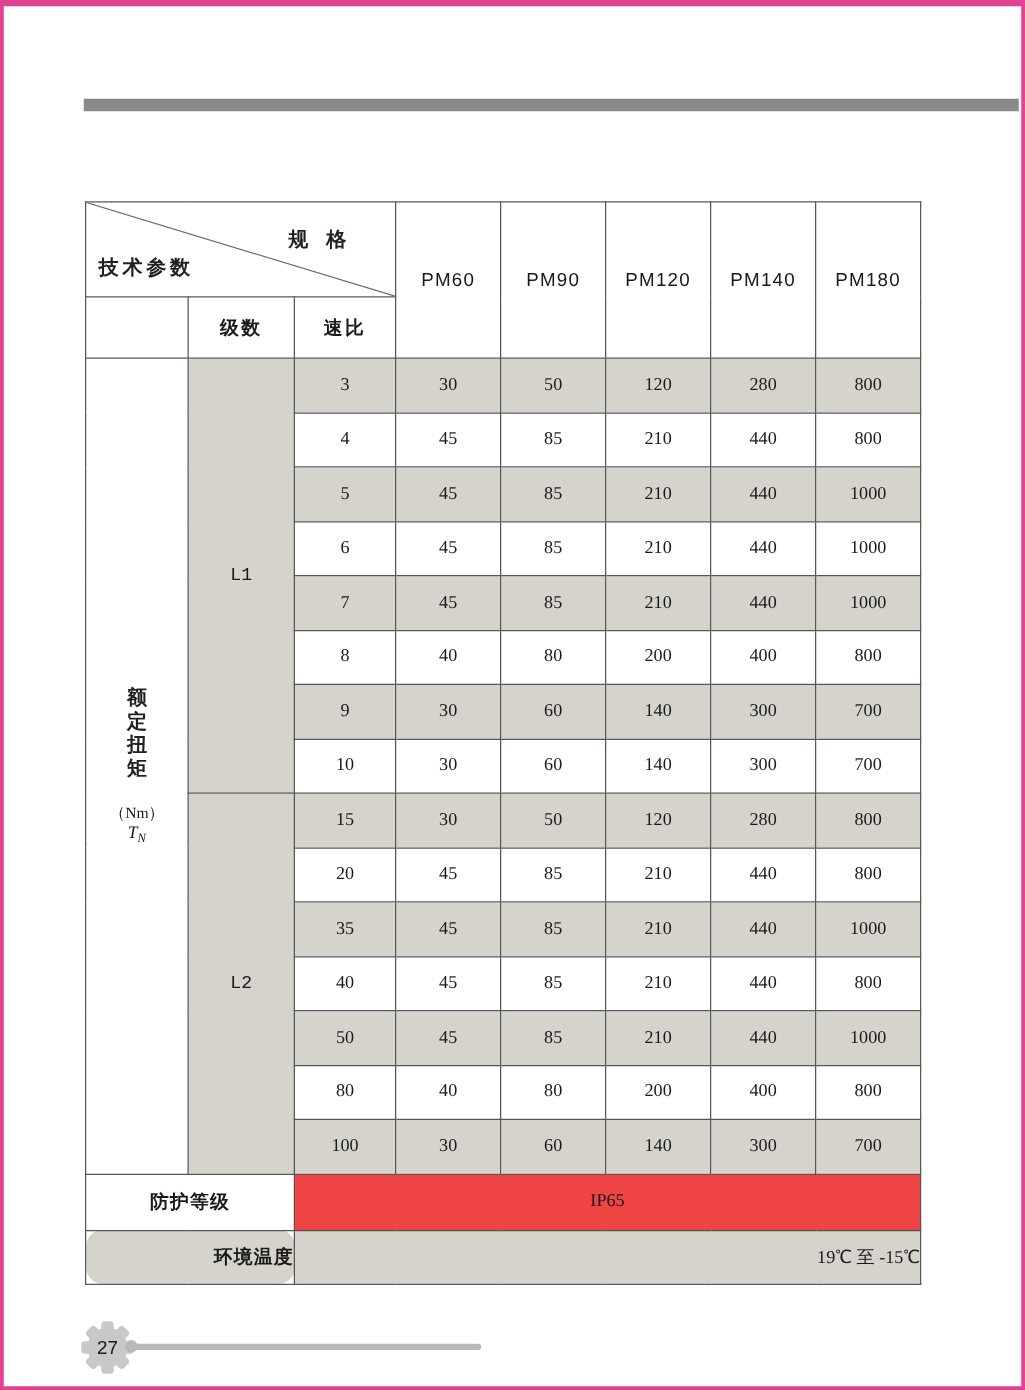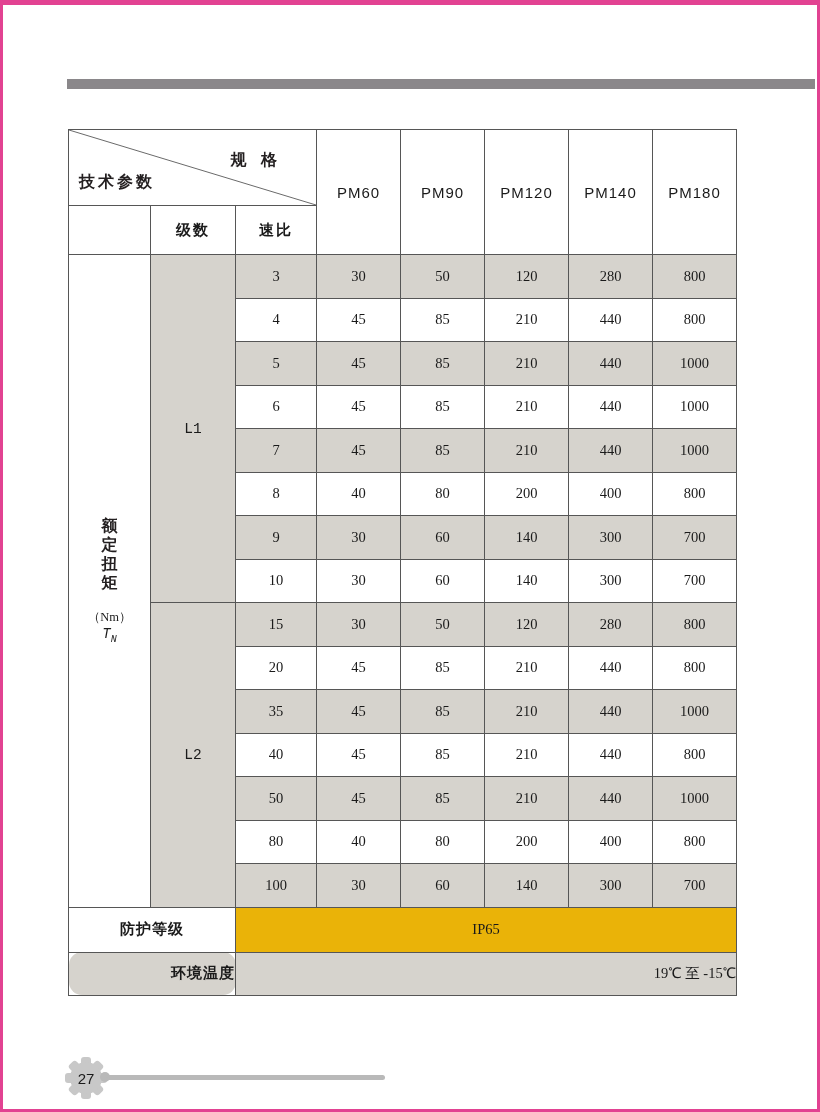--- a/index.html
+++ b/index.html
@@ -13,21 +13,21 @@
     border:3px solid var(--accent);border-top-width:5px;
   }
   .title{
     position:absolute;left:64px;top:28px;font-size:27px;font-weight:bold;
     color:var(--ink);letter-spacing:1px;white-space:nowrap;
   }
   .title-bar{
     position:absolute;left:64px;right:2px;top:74px;height:10px;background:var(--bar);
   }
   table.params{
-    position:absolute;left:65px;top:124px;border-collapse:collapse;table-layout:fixed;
+    position:absolute;left:65px;top:156px;border-collapse:collapse;table-layout:fixed;
     width:668px;
   }
   table.params td{
     border:1px solid var(--tborder);text-align:center;vertical-align:middle;
     color:#1a1a1a;overflow:hidden;
   }
   
   tr.h1{height:76px;}
   tr.h2{height:49px;}
   td.corner{position:relative;padding:0;}
@@ -45,27 +45,27 @@
   td.sub{font-size:15px;font-weight:bold;letter-spacing:2px;}
   
   tr.data-row{height:43.5px;}
   td.ratio,td.val{font-family:"Liberation Serif",serif;font-size:14.5px;background:#fff;}
   tr.shaded td.ratio,tr.shaded td.val{background:var(--shade);}
   td.grp{background:var(--shade);font-family:Liberation Mono, monospace;font-size:14.5px;}
   td.torque{background:#fff;}
   .torque-label{display:flex;flex-direction:column;align-items:center;gap:0;}
   .tchar{font-size:16px;font-weight:bold;line-height:19px;color:var(--ink);}
   .tunit{font-family:"Liberation Serif",serif;font-size:12.5px;margin-top:17px;white-space:nowrap;}
-  .tsym{font-family:Liberation Mono, monospace;font-size:14px;font-style:italic;margin-top:0;}
+  .tsym{font-family:Liberation Serif, serif;font-size:14px;font-style:italic;margin-top:0;}
   .tsym sub{font-size:10px;}
   
   tr.f1{height:45px;}
   tr.f2{height:43px;}
   td.flabel{font-size:15px;font-weight:bold;letter-spacing:1px;background:#fff;border-radius:13px;}
-  td.fvalue{font-family:"Liberation Serif",serif;font-size:14.5px;background:#eab308;}
+  td.fvalue{font-family:"Liberation Serif",serif;font-size:14.5px;background:#ef4444;}
   tr.f2 td.flabel,tr.f2 td.fvalue{background:var(--shade);text-align:right;}
   
   .page-marker{position:absolute;left:58px;top:1048px;width:340px;height:50px;}
   .gear{position:absolute;left:0;top:0;}
   .gear text{font-family:"Liberation Sans",sans-serif;font-size:15px;fill:#1a1a1a;}
   .marker-dot{
     position:absolute;left:39px;top:19px;width:10px;height:10px;border-radius:50%;
     background:var(--line);
   }
   .marker-rule{

